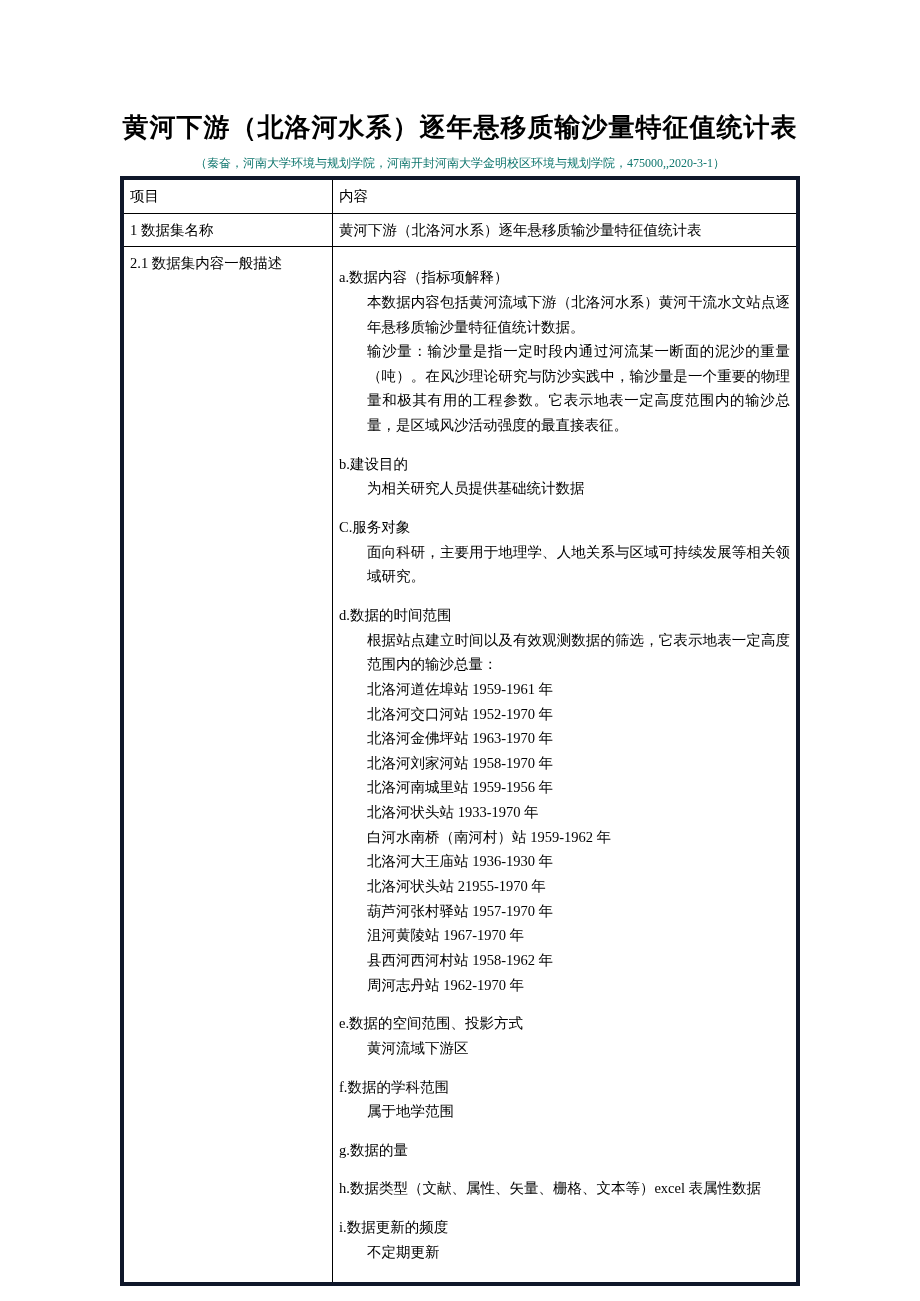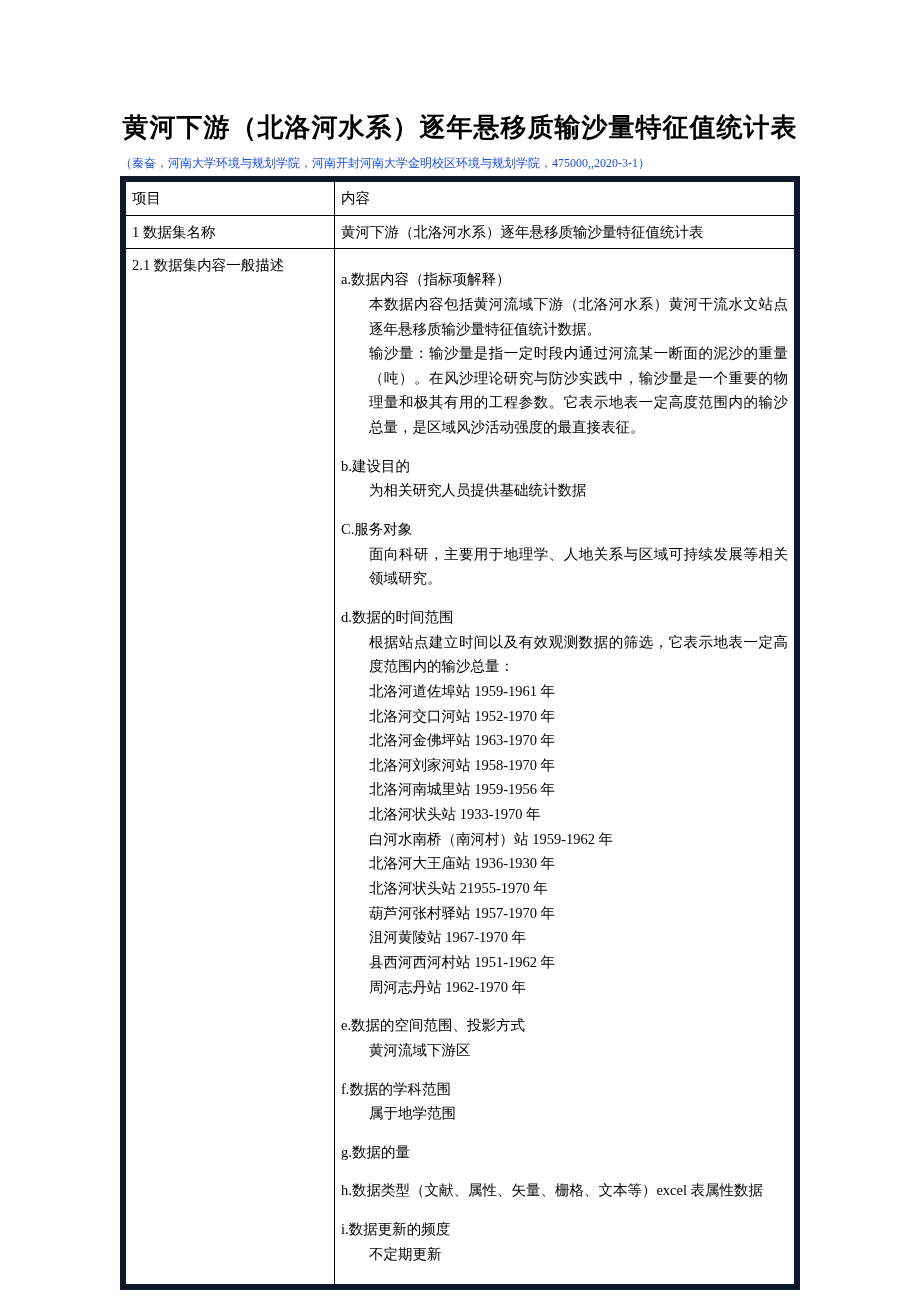--- a/index.html
+++ b/index.html
@@ -19,28 +19,28 @@
   h1.title {
     font-family: "SimHei", "黑体", sans-serif;
     font-size: 26px;
     font-weight: bold;
     text-align: center;
     margin: 0 0 10px 0;
     letter-spacing: 1px;
   }
   .subtitle {
     font-size: 12px;
-    text-align: left;
-    color: #1d4ed8;
+    text-align: center;
+    color: #0f766e;
     margin-bottom: 4px;
   }
   table.main {
     width: 100%;
     border-collapse: collapse;
-    border: 6px solid #0f172a;
+    border: 4px solid #0f172a;
     font-size: 14.5px;
     line-height: 1.7;
   }
   table.main td {
     border: 1px solid #000;
     padding: 4px 6px;
     vertical-align: top;
   }
   td.col-left {
     width: 196px;
@@ -98,21 +98,21 @@
         <div class="station">北洛河交口河站 1952-1970 年</div>
         <div class="station">北洛河金佛坪站 1963-1970 年</div>
         <div class="station">北洛河刘家河站 1958-1970 年</div>
         <div class="station">北洛河南城里站 1959-1956 年</div>
         <div class="station">北洛河状头站 1933-1970 年</div>
         <div class="station">白河水南桥（南河村）站 1959-1962 年</div>
         <div class="station">北洛河大王庙站 1936-1930 年</div>
         <div class="station">北洛河状头站 21955-1970 年</div>
         <div class="station">葫芦河张村驿站 1957-1970 年</div>
         <div class="station">沮河黄陵站 1967-1970 年</div>
-        <div class="station">县西河西河村站 1951-1962 年</div>
+        <div class="station">县西河西河村站 1958-1962 年</div>
         <div class="station">周河志丹站 1962-1970 年</div>
 
         <div class="sec-label">e.数据的空间范围、投影方式</div>
         <div class="indent1">黄河流域下游区</div>
 
         <div class="sec-label">f.数据的学科范围</div>
         <div class="indent1">属于地学范围</div>
 
         <div class="sec-label">g.数据的量</div>
 

